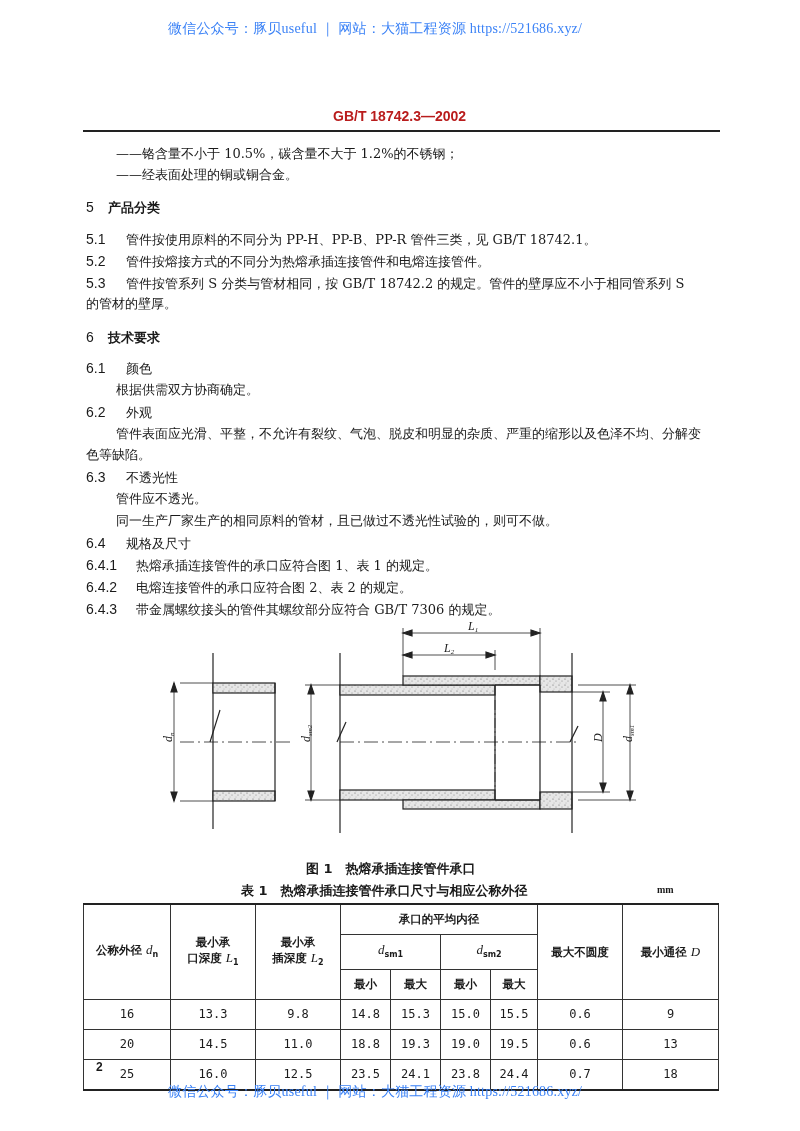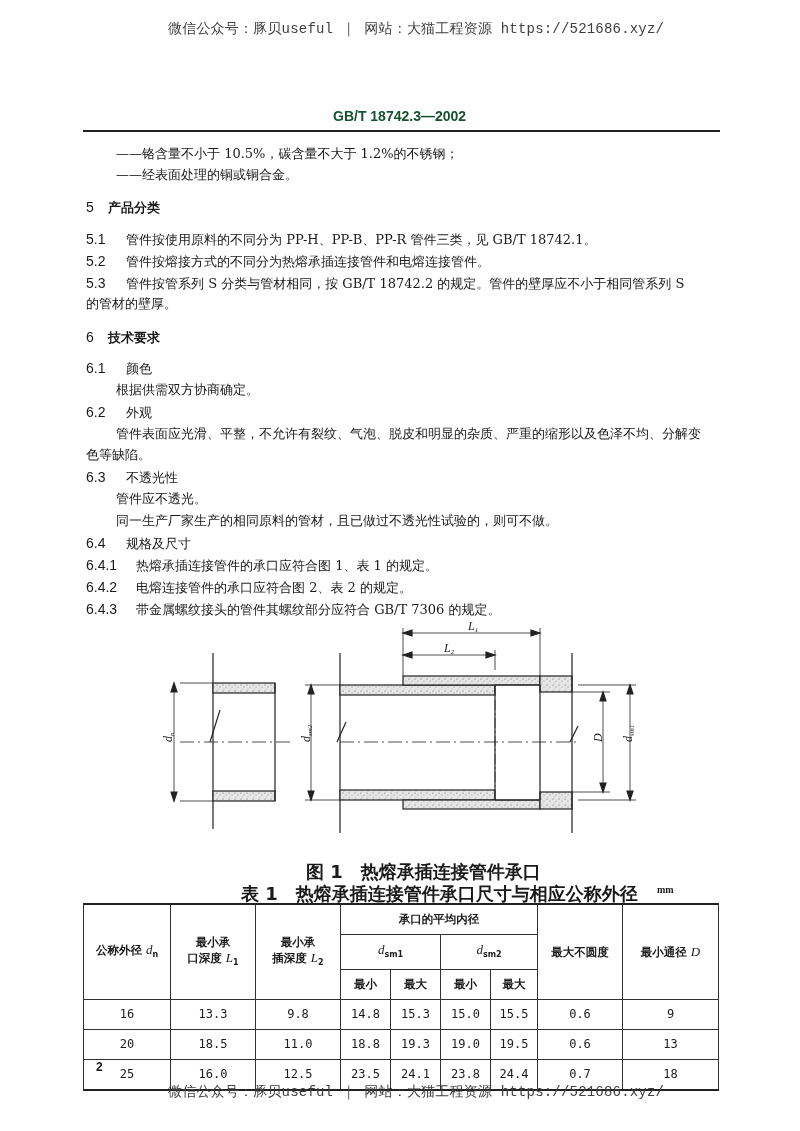--- a/index.html
+++ b/index.html
@@ -1,26 +1,26 @@
 <!DOCTYPE html>
 <html><head>
 <meta charset="utf-8">
 <style>
   html, body { margin:0; padding:0; background:#ffffff; }
   body { width:800px; height:1131px; position:relative; overflow:hidden;
          font-family:"DejaVu Serif","Liberation Serif",serif; color:#1a1a1a; }
   .abs { position:absolute; white-space:nowrap; }
-  .wm { font-family:Liberation Mono, monospace; font-size:14px; color:#404040; letter-spacing:0.2px; }
-  .hdr { font-family:"Liberation Sans","DejaVu Sans",sans-serif; font-weight:bold; font-size:14px; color:#14532d; }
+  .wm { font-family:Liberation Serif, serif; font-size:14px; color:#3b82f6; letter-spacing:0.2px; }
+  .hdr { font-family:"Liberation Sans","DejaVu Sans",sans-serif; font-weight:bold; font-size:14px; color:#b91c1c; }
   .rule { position:absolute; left:83px; width:637px; height:2px; background:#222; }
   .p { font-size:13px; line-height:18px; color:#1a1a1a; }
   .sec { font-family:"DejaVu Sans","Liberation Sans",sans-serif; font-weight:bold; font-size:13px; }
   .num { font-family:"Liberation Sans","DejaVu Sans",sans-serif; font-size:14px; display:inline-block; width:22px; }
   .num2 { font-family:"Liberation Sans","DejaVu Sans",sans-serif; font-size:14px; display:inline-block; width:40px; }
-  .cap { font-family:"DejaVu Sans","Liberation Sans",sans-serif; font-weight:bold; font-size:18px; }
+  .cap { font-family:"DejaVu Sans","Liberation Sans",sans-serif; font-weight:bold; font-size:13px; }
   table.t1 { position:absolute; left:83px; top:903px; border-collapse:collapse; font-size:12px; }
   table.t1 td { border:1px solid #333; text-align:center; vertical-align:middle; padding:7px; line-height:15px; }
   table.t1 tr.top td { border-top:2px solid #222; }
   table.t1 tr.last td { border-bottom:2px solid #222; }
   table.t1 td.h { font-family:"DejaVu Sans","Liberation Sans",sans-serif; font-weight:bold; font-size:11.5px; }
   table.t1 td.d { font-family:"DejaVu Sans Mono","Liberation Mono",monospace; font-size:12px; }
   i.sym { font-family:"Liberation Serif","DejaVu Serif",serif; font-style:italic; font-weight:normal; font-size:13px; }
   sub { font-size:8px; }
   svg text { font-family:"Liberation Serif","DejaVu Serif",serif; font-style:italic; }
 </style>
@@ -200,21 +200,21 @@
     <td class="d">9.8</td>
     <td class="d">14.8</td>
     <td class="d">15.3</td>
     <td class="d">15.0</td>
     <td class="d">15.5</td>
     <td class="d">0.6</td>
     <td class="d">9</td>
   </tr>
   <tr style="height:24px;">
     <td class="d">20</td>
-    <td class="d">18.5</td>
+    <td class="d">14.5</td>
     <td class="d">11.0</td>
     <td class="d">18.8</td>
     <td class="d">19.3</td>
     <td class="d">19.0</td>
     <td class="d">19.5</td>
     <td class="d">0.6</td>
     <td class="d">13</td>
   </tr>
   <tr class="last" style="height:28px;">
     <td class="d">25</td>

